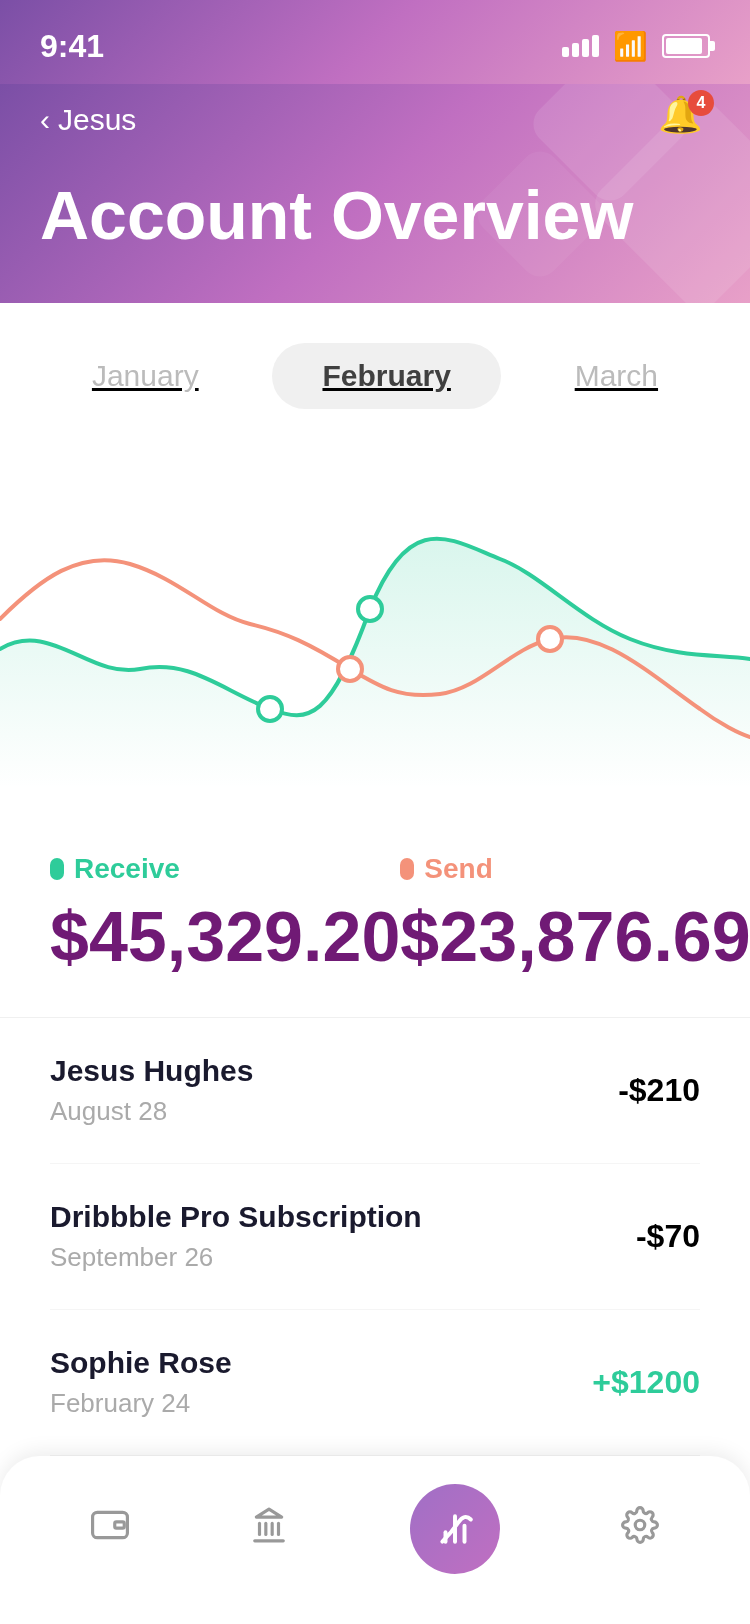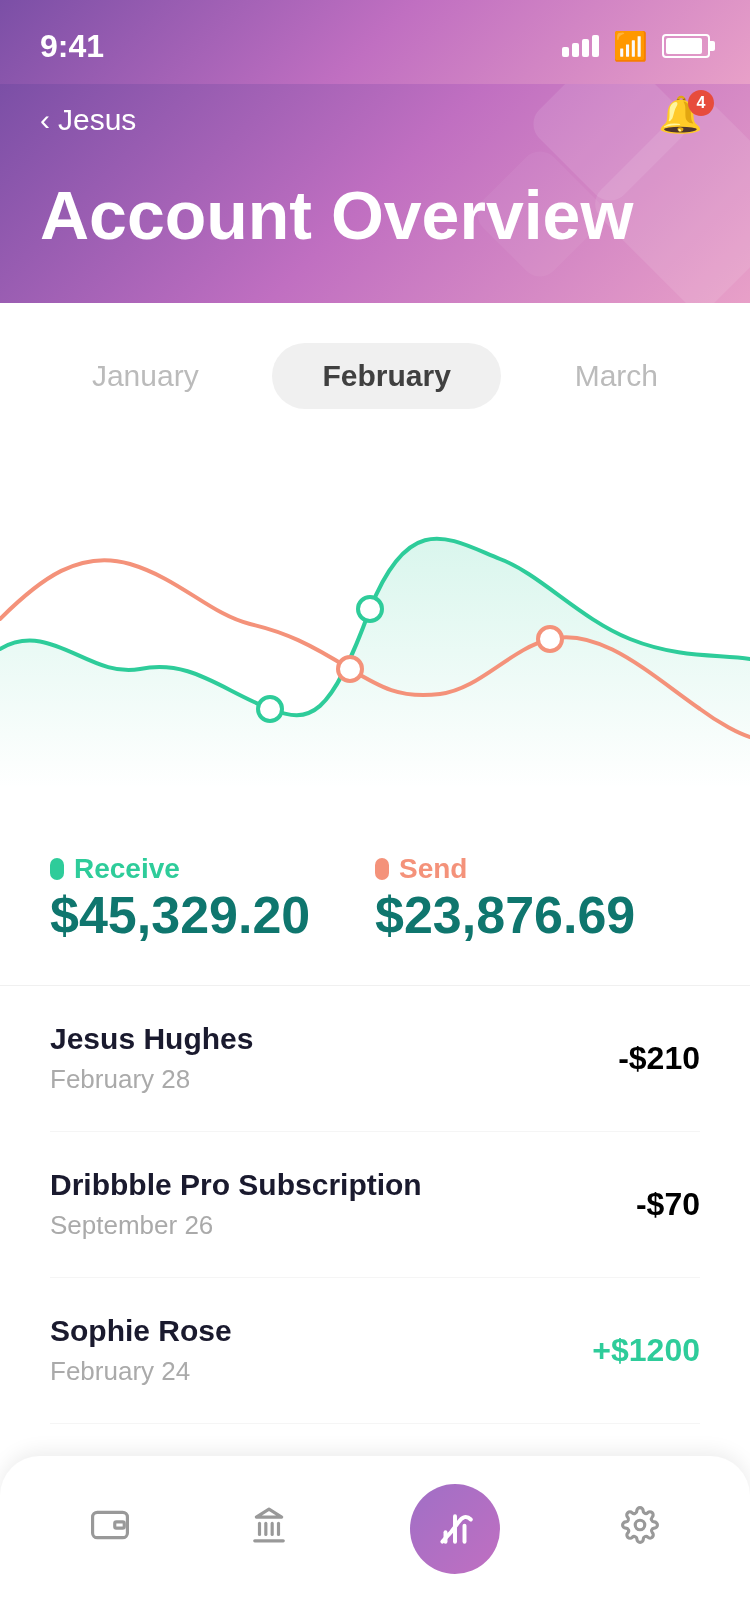--- a/index.html
+++ b/index.html
@@ -145,20 +145,21 @@
       margin-top: 32px;
     }
 
     
     .month-tabs {
       display: flex;
       justify-content: space-around;
       align-items: center;
       padding: 40px 30px 20px;
       background: #fff;
+      text-decoration: underline;
     }
     .month-tab {
       font-size: 30px;
       color: #bbb;
       cursor: pointer;
       padding: 16px 50px;
       border-radius: 40px;
       font-weight: 400;
     }
     .month-tab.active {
@@ -186,38 +187,39 @@
       background: #fff;
       border-bottom: 1px solid #f0f0f0;
     }
     .stat-item {
       flex: 1;
     }
     .stat-label {
       display: flex;
       align-items: center;
       gap: 10px;
+      margin-bottom: 12px;
     }
     .stat-dot {
       width: 14px;
       height: 22px;
       border-radius: 7px;
     }
     .stat-dot.receive { background: #2ecc9a; }
     .stat-dot.send { background: #f4927a; }
     .stat-label-text {
       font-size: 28px;
       font-weight: 600;
     }
     .stat-label-text.receive { color: #2ecc9a; }
     .stat-label-text.send { color: #f4927a; }
     .stat-amount {
-      font-size: 52px;
+      font-size: 70px;
       font-weight: 700;
-      color: #0f766e;
+      color: #701a75;
     }
 
     
     .transactions {
       background: #fff;
       padding: 0 50px;
     }
     .transaction-item {
       display: flex;
       justify-content: space-between;
@@ -368,21 +370,21 @@
       <span class="stat-label-text send">Send</span>
     </div>
     <div class="stat-amount">$23,876.69</div>
   </div>
 </div>
 
 <div class="transactions">
   <div class="transaction-item">
     <div class="transaction-left">
       <div class="transaction-name">Jesus Hughes</div>
-      <div class="transaction-date">February 28</div>
+      <div class="transaction-date">August 28</div>
     </div>
     <div class="transaction-amount negative">-$210</div>
   </div>
   <div class="transaction-item">
     <div class="transaction-left">
       <div class="transaction-name">Dribbble Pro Subscription</div>
       <div class="transaction-date">September 26</div>
     </div>
     <div class="transaction-amount negative">-$70</div>
   </div>

